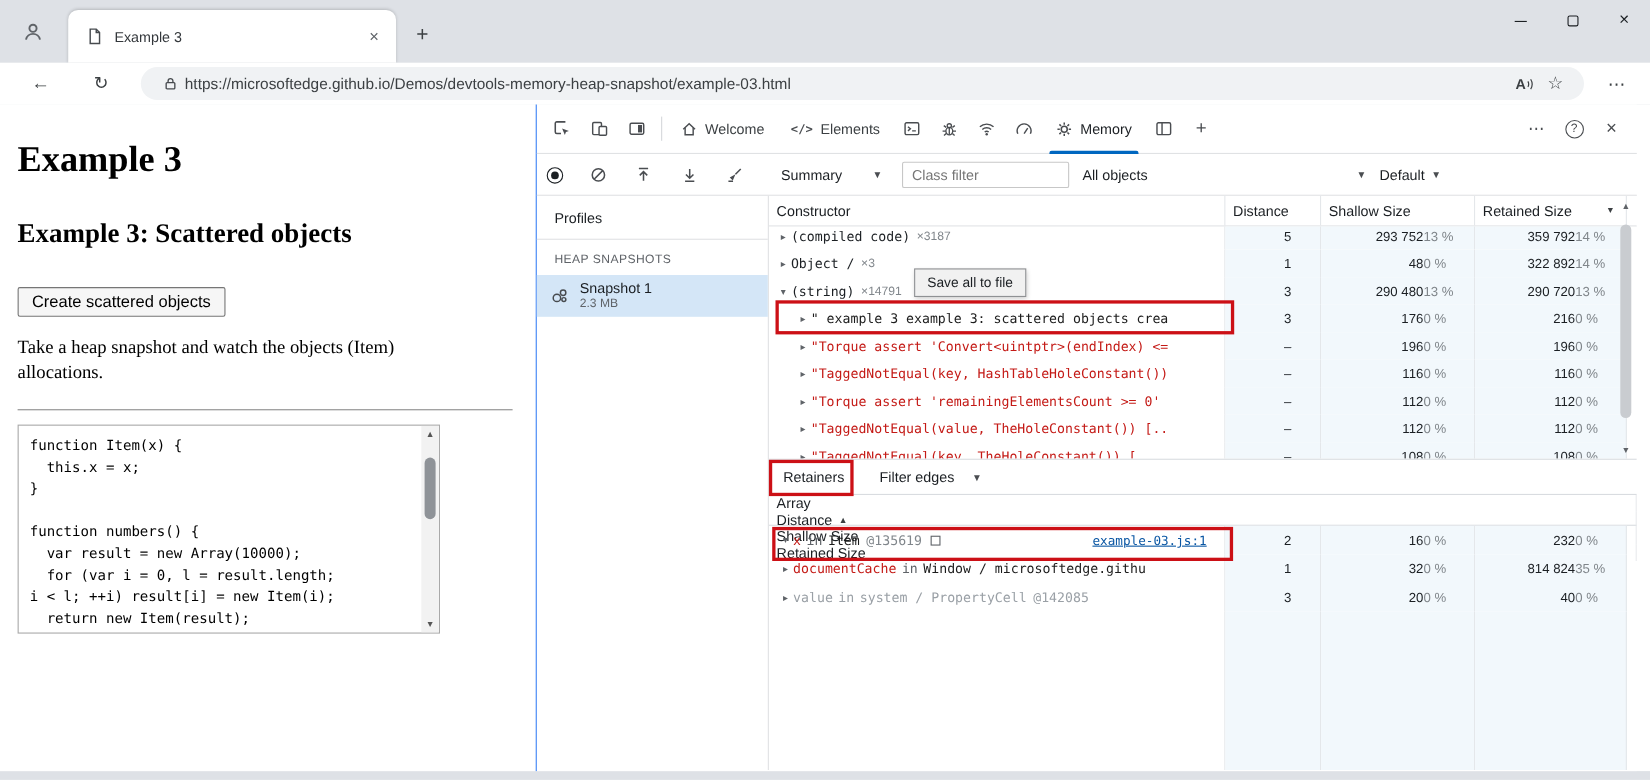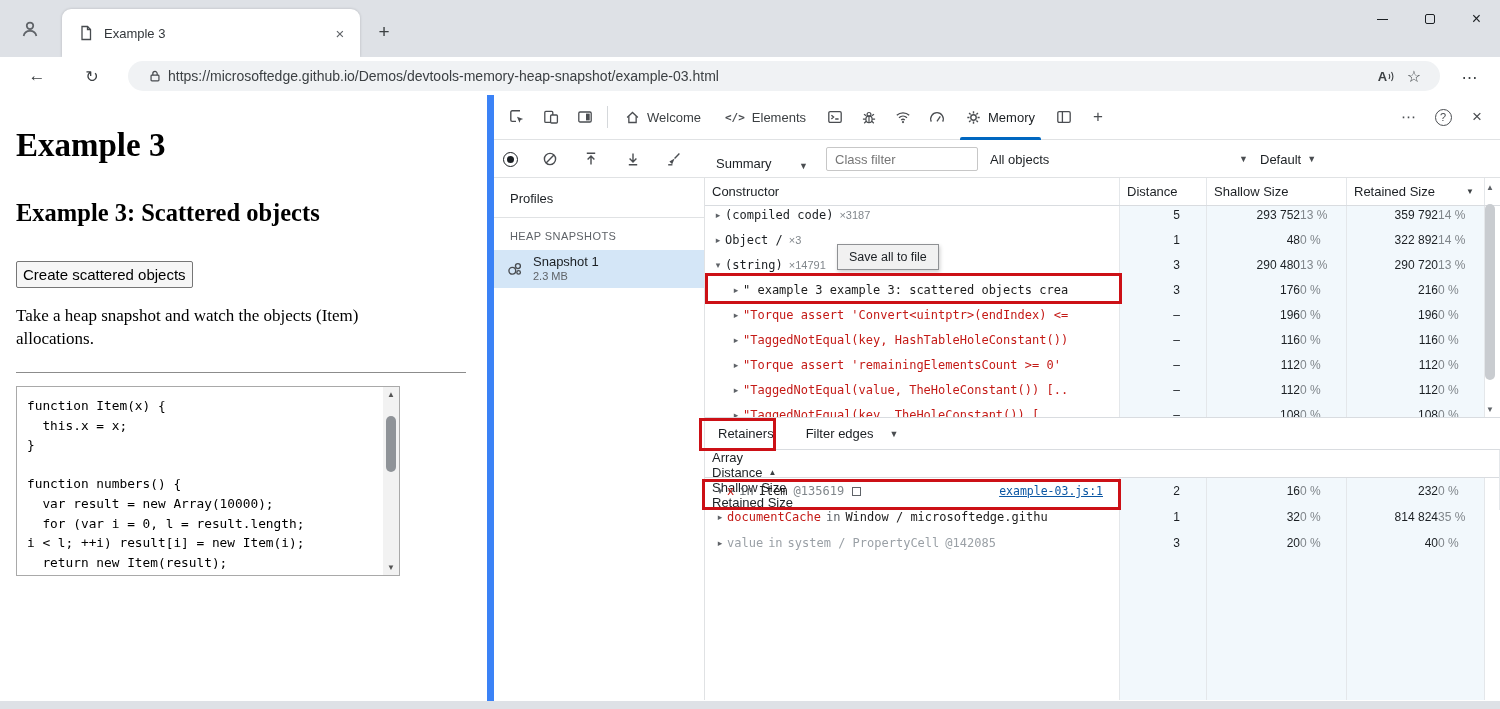--- a/index.html
+++ b/index.html
@@ -45,39 +45,39 @@
 
   
   .content { position:absolute; top:95px; left:0; width:1500px; height:606px; background:#fff; }
 
   
   .page { position:absolute; left:0; top:0; width:487px; height:100%; background:#fff; overflow:hidden; }
   .page-h1 { position:absolute; left:16px; top:32px; font-family:"Liberation Serif",serif;
              font-size:33px; font-weight:bold; color:#000; }
   .page-h2 { position:absolute; left:16px; top:104px; font-family:"Liberation Serif",serif;
              font-size:24.5px; font-weight:bold; color:#000; }
-  .create-btn { position:absolute; left:16px; top:166px; height:27px; padding:0 6px; font-size:15px;
+  .create-btn { position:absolute; left:16px; top:166px; height:27px; padding:0 12px; font-size:15px;
                 font-family:"Liberation Sans",sans-serif; color:#000; background:#f6f6f6;
                 border:1px solid #767676; border-radius:2px; }
   .page-para { position:absolute; left:16px; top:209px; width:450px; font-family:"Liberation Serif",serif;
                font-size:17px; line-height:23px; color:#000; }
   .page-hr { position:absolute; left:16px; top:277px; width:450px; border:none; border-top:1px solid #8c8c8c; }
   .code-box { position:absolute; left:16px; top:291px; width:384px; height:190px; border:1px solid #a9a9a9;
               background:#fff; overflow:hidden; }
   .code-box pre { font-family:"DejaVu Sans Mono",monospace; font-size:12.8px; line-height:19.6px;
                   color:#000; padding:9px 22px 9px 10px; white-space:pre; }
   .code-scroll { position:absolute; right:0; top:0; bottom:0; width:16px; background:#f2f2f2; }
   .cs-arrow { position:absolute; left:0; width:16px; height:15px; display:flex; align-items:center;
               justify-content:center; font-size:8px; color:#555; }
   .cs-up { top:0; } .cs-down { bottom:0; }
   .cs-thumb { position:absolute; left:3px; top:29px; width:10px; height:56px; background:#8f9398; border-radius:5px; }
 
   
-  .devtools { position:absolute; left:487px; top:0; right:0; height:100%; background:#fff;
-              border-left:7px solid #3b82f6; }
+  .devtools { position:absolute; left:487px; top:0; right:12px; height:100%; background:#fff;
+              border-left:1px solid #3b82f6; }
   .dt-tabbar { height:45px; border-bottom:1px solid #e0e2e4; display:flex; align-items:center; padding:0 6px; }
   .icon-btn { width:34px; height:32px; display:flex; align-items:center; justify-content:center; color:#4a4d51; }
   .dt-sep { width:1px; height:22px; background:#d5d8db; margin:0 5px; }
   .dt-tab { height:45px; display:flex; align-items:center; gap:7px; padding:0 12px; font-size:13px;
             color:#3c4043; position:relative; }
   .dt-tab .t-icon { display:flex; color:#4a4d51; }
   .dt-tab.active { color:#1b1f23; }
   .dt-tab.active::after { content:""; position:absolute; left:6px; right:6px; bottom:0; height:3px;
                           background:var(--accent-blue,#0067c0); border-radius:2px 2px 0 0; }
   .code-glyph { font-family:"DejaVu Sans Mono",monospace; font-size:11px; font-weight:bold; }
@@ -87,21 +87,21 @@
 
   .dt-toolbar { position:relative; height:38px; border-bottom:1px solid #e0e2e4; }
   .tb-btn { position:absolute; top:5px; width:28px; height:28px; display:flex; align-items:center;
             justify-content:center; color:#4a4d51; }
   .rec-outer { width:15px; height:15px; border:1.6px solid #1b1f23; border-radius:50%; display:flex;
                align-items:center; justify-content:center; }
   .rec-inner { width:7px; height:7px; background:#1b1f23; border-radius:50%; }
   .dropdown { position:absolute; top:7px; height:24px; display:flex; align-items:center; font-size:13px;
               color:#1b1f23; }
   .dd-caret { font-size:9px; color:#4a4d51; margin-left:6px; }
-  .dd-summary { left:222px; width:92px;align-items:flex-end; } .dd-summary .dd-caret { margin-left:auto; }
+  .dd-summary { left:222px; width:92px; } .dd-summary .dd-caret { margin-left:auto; }
   .class-filter { position:absolute; left:332px; top:7px; width:152px; height:24px; border:1px solid #c7c7c7;
                   border-radius:2px; font-size:13px; padding:0 8px; color:#1b1f23; font-family:"Liberation Sans",sans-serif; }
   .class-filter::placeholder { color:#767676; }
   .dd-objects { left:496px; width:258px; } .dd-objects .dd-caret { margin-left:auto; }
   .dd-default { left:766px; width:82px; }
 
   .dt-body { display:flex; height:calc(100% - 84px); }
   .dt-sidebar { width:211px; border-right:1px solid #e0e2e4; flex:none; }
   .profiles-label { padding:13px 0 11px 16px; font-size:13px; color:#1b1f23; border-bottom:1px solid #e0e2e4; }
   .snap-section { padding:12px 0 8px 16px; font-size:11px; letter-spacing:.4px; color:#5f6368; }

